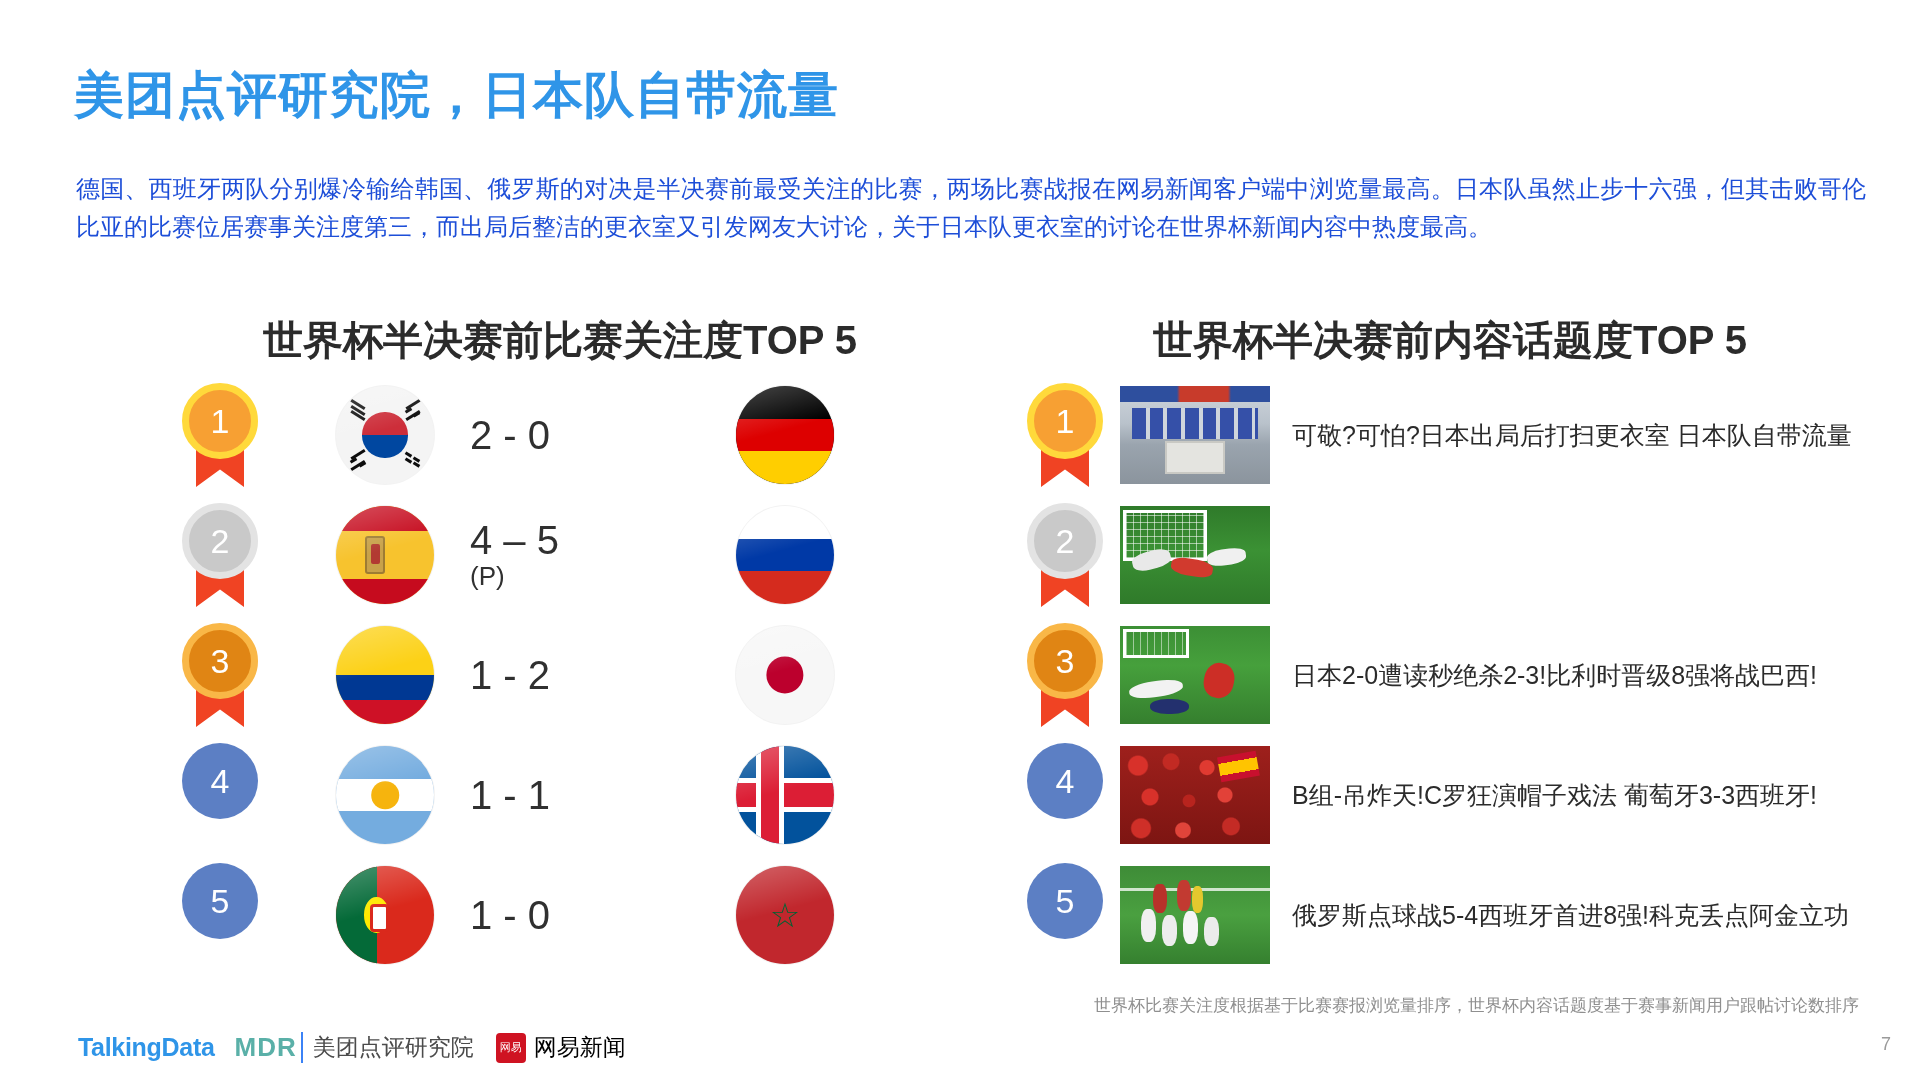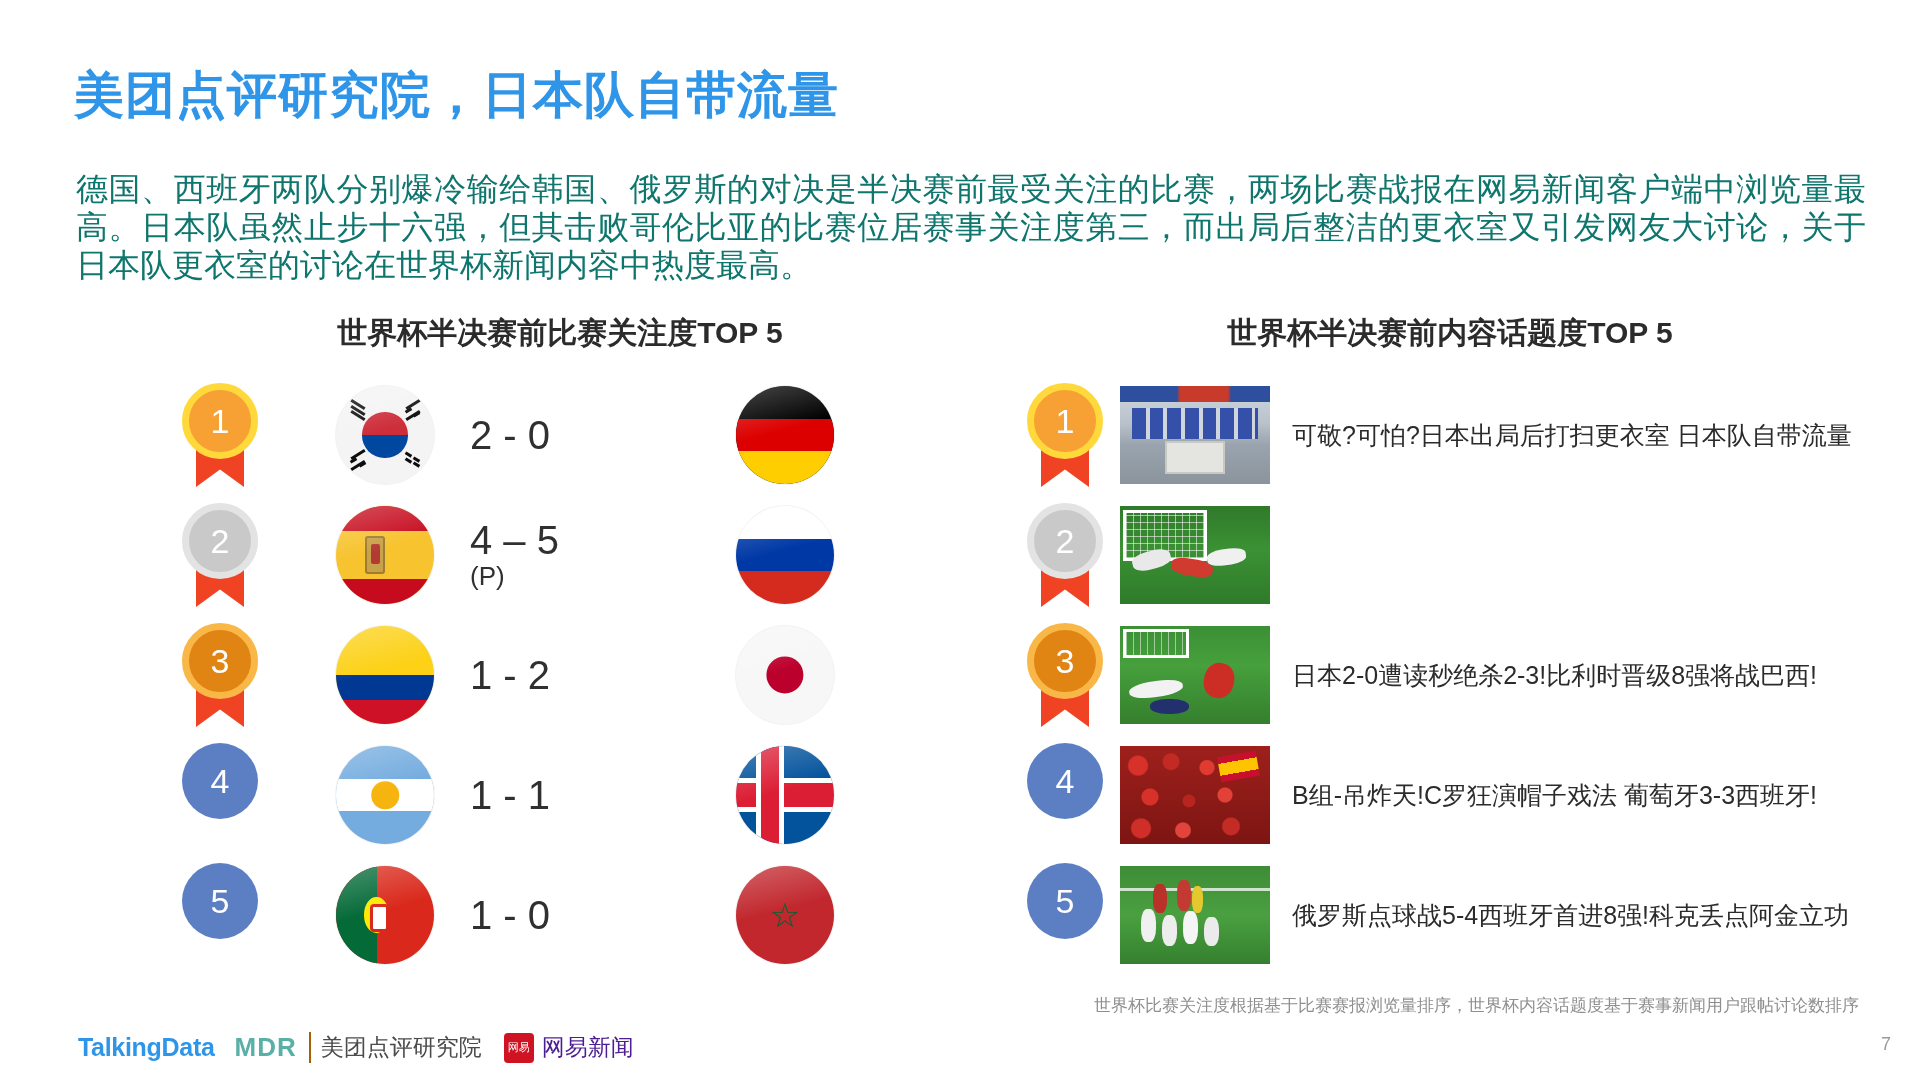--- a/index.html
+++ b/index.html
@@ -12,28 +12,28 @@
   .slide { position: relative; width: 1921px; height: 1080px; background: #fff; }
 
   
   .title {
     position: absolute; left: 74px; top: 62px;
     font-size: 50px; font-weight: bold; color: #2f95e8;
     letter-spacing: 1px; white-space: nowrap;
   }
   .intro {
     position: absolute; left: 76px; top: 170px; width: 1790px;
-    font-size: 32px; line-height: 38px; color: #0f766e;
+    font-size: 24px; line-height: 38px; color: #1d4ed8;
     text-align: justify;
   }
 
   
   .sec-head {
     position: absolute; top: 313px;
-    font-size: 30px; font-weight: bold; color: #2b2b2b;
+    font-size: 40px; font-weight: bold; color: #2b2b2b;
     text-align: center; white-space: nowrap;
   }
   .sec-head.left  { left: 140px; width: 840px; }
   .sec-head.right { left: 1010px; width: 880px; }
 
   
   .matches { position: absolute; left: 140px; top: 375px; width: 840px; }
   .match-row { position: relative; height: 120px; display: flex; align-items: center; }
 
   .rank { width: 160px; display: flex; justify-content: center; align-items: flex-start; }
@@ -188,27 +188,27 @@
     position: absolute; right: 62px; top: 992px;
     text-align: right; font-size: 17px; line-height: 28px; color: #8f8f8f;
   }
   .page-no {
     position: absolute; right: 30px; top: 1034px;
     font-size: 18px; color: #9a9a9a;
   }
   .footer { position: absolute; left: 78px; top: 1032px; display: flex; align-items: center; }
   .logo-td { font-size: 25px; font-weight: bold; color: #2f95e8; letter-spacing: -0.3px; }
   .logo-mdr { margin-left: 20px; font-size: 26px; font-weight: bold; color: #5ab0a8; letter-spacing: 1px; }
-  .logo-mtdp { margin-left: 12px; padding-left: 10px; border-left: 2px solid #a16207; font-size: 23px; color: #4b4b4b; }
+  .logo-mtdp { margin-left: 4px; padding-left: 10px; border-left: 2px solid #3b82f6; font-size: 23px; color: #4b4b4b; }
   .logo-wy-box {
     margin-left: 22px; width: 30px; height: 30px; background: #cf1322; border-radius: 4px;
     display: flex; align-items: center; justify-content: center;
     color: #fff; font-size: 11px; line-height: 1;
   }
-  .logo-wy-text { margin-left: 8px; font-size: 23px; color: #4c1d95; }
+  .logo-wy-text { margin-left: 8px; font-size: 23px; color: #000000; }
 </style>
 </head>
 <body>
 
 <div class="slide">
 
   <div class="title">美团点评研究院，日本队自带流量</div>
   <div class="intro">德国、西班牙两队分别爆冷输给韩国、俄罗斯的对决是半决赛前最受关注的比赛，两场比赛战报在网易新闻客户端中浏览量最高。日本队虽然止步十六强，但其击败哥伦比亚的比赛位居赛事关注度第三，而出局后整洁的更衣室又引发网友大讨论，关于日本队更衣室的讨论在世界杯新闻内容中热度最高。</div>
 
   <div class="sec-head left">世界杯半决赛前比赛关注度TOP 5</div>

